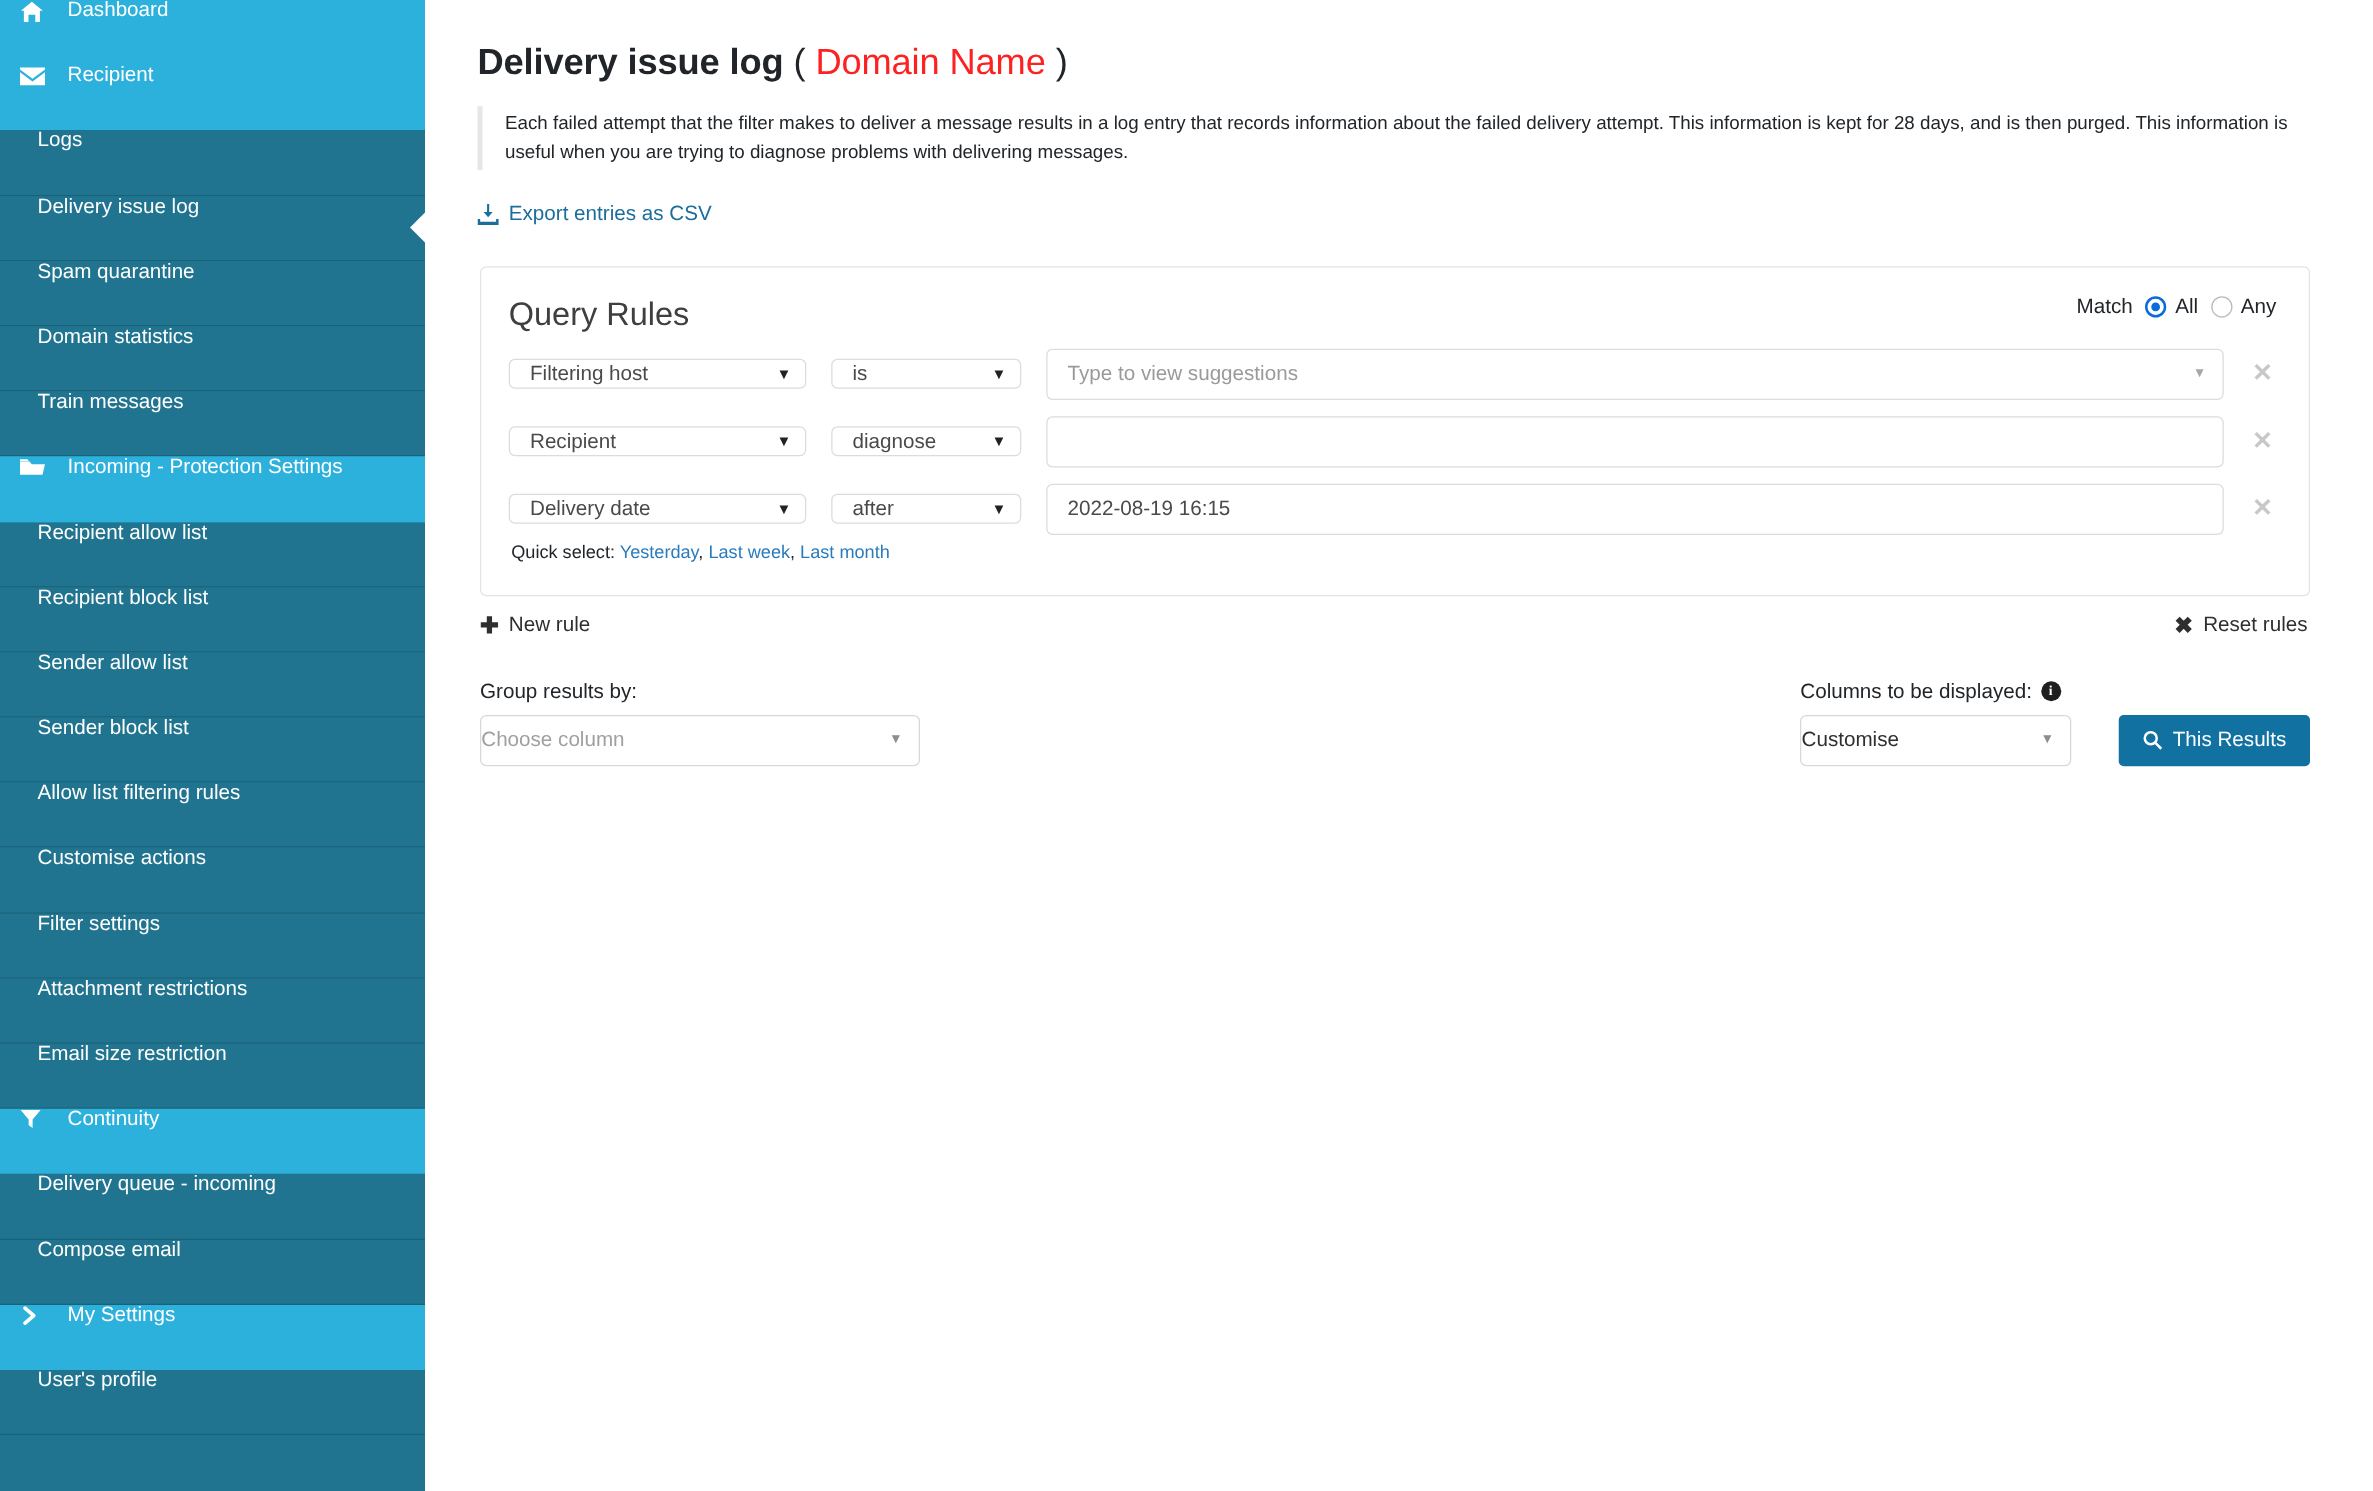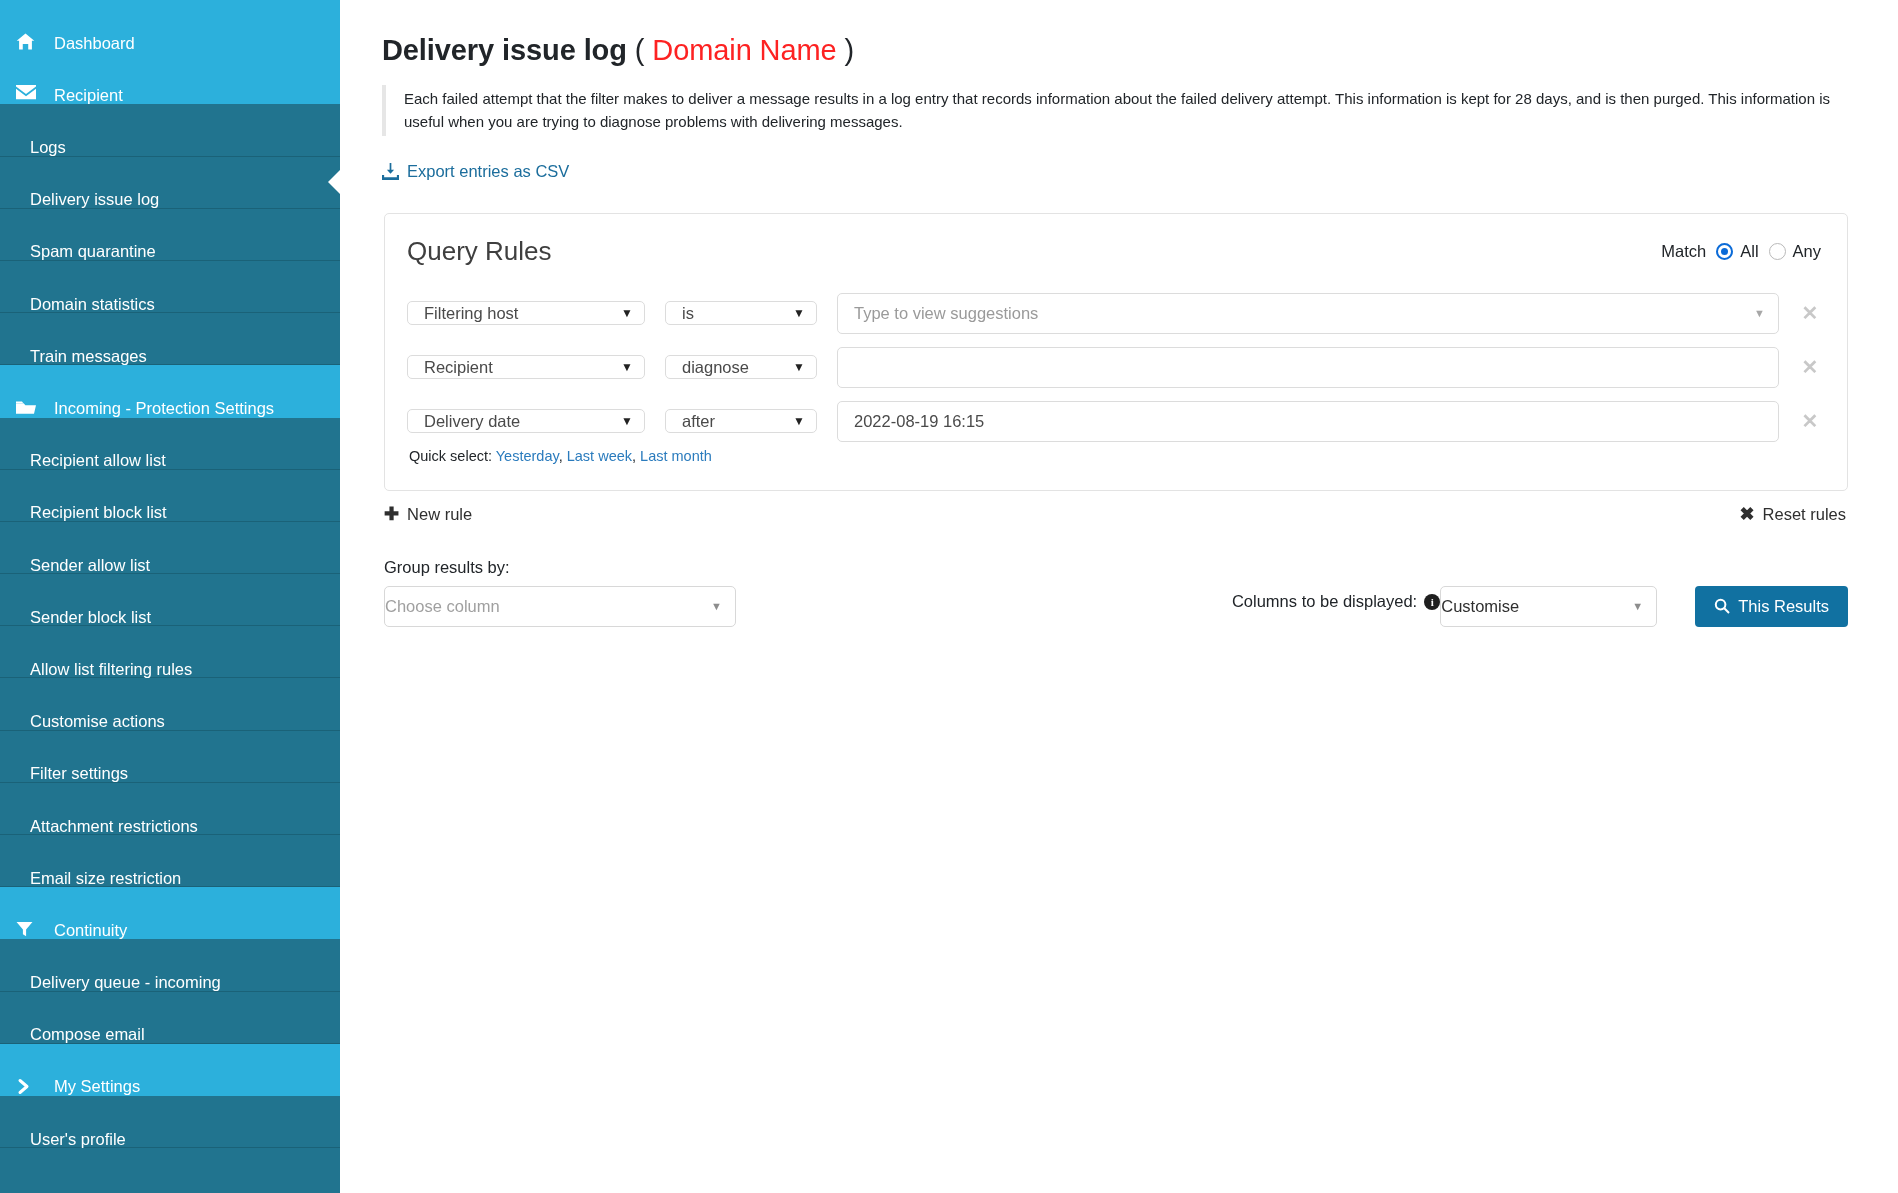--- a/index.html
+++ b/index.html
@@ -18,21 +18,21 @@
     width: 340px;
     min-width: 340px;
     background: #21748f;
     position: relative;
     overflow: hidden;
   }
   .nav-item {
     position: relative;
     height: 52.2px;
     display: flex;
-    align-items: flex-end;
+    align-items: flex-start;
     color: #ffffff;
     font-size: 16.5px;
     border-bottom: 1px solid #1a6278;
     cursor: pointer;
     user-select: none;
   }
   .nav-item.group {
     background: #2cb0dc;
     border-bottom: 1px solid #2cb0dc;
     padding-left: 16px;
@@ -109,23 +109,23 @@
   .panel {
     border: 1px solid #e3e3e3;
     border-radius: 5px;
     background: #fff;
     padding: 22px 26px 26px 22px;
     margin-right: 22px;
     margin-left: 2px;
   }
   .panel-head {
     display: flex;
-    align-items: center;
+    align-items: flex-start;
     justify-content: space-between;
-    margin-bottom: 26px;
+    margin-bottom: 12px;
   }
   .panel-title {
     font-size: 26px;
     color: #3f3f3f;
     font-weight: normal;
   }
   .match-group {
     display: flex;
     align-items: center;
     gap: 10px;
@@ -272,21 +272,21 @@
     white-space: nowrap;
   }
   .soft-sel .soft-caret {
     position: absolute; right: 13px; top: 50%;
     transform: translateY(-50%);
     font-size: 11px; color: #8d8d8d; line-height: 1;
   }
   .group-sel { width: 352px; color: #a0a0a0; }
   .cols-sel { width: 217px; color: #2f2f2f; }
   .right-group { display: flex; align-items: flex-end; gap: 38px; }
-  .cols-col { display: flex; }
+  .cols-col { display: flex; flex-direction: column; }
 
   .info-ico {
     display: inline-flex;
     width: 16px; height: 16px;
     border-radius: 50%;
     background: #1f1f1f;
     color: #fff;
     font-size: 11px;
     font-weight: bold;
     align-items: center;

